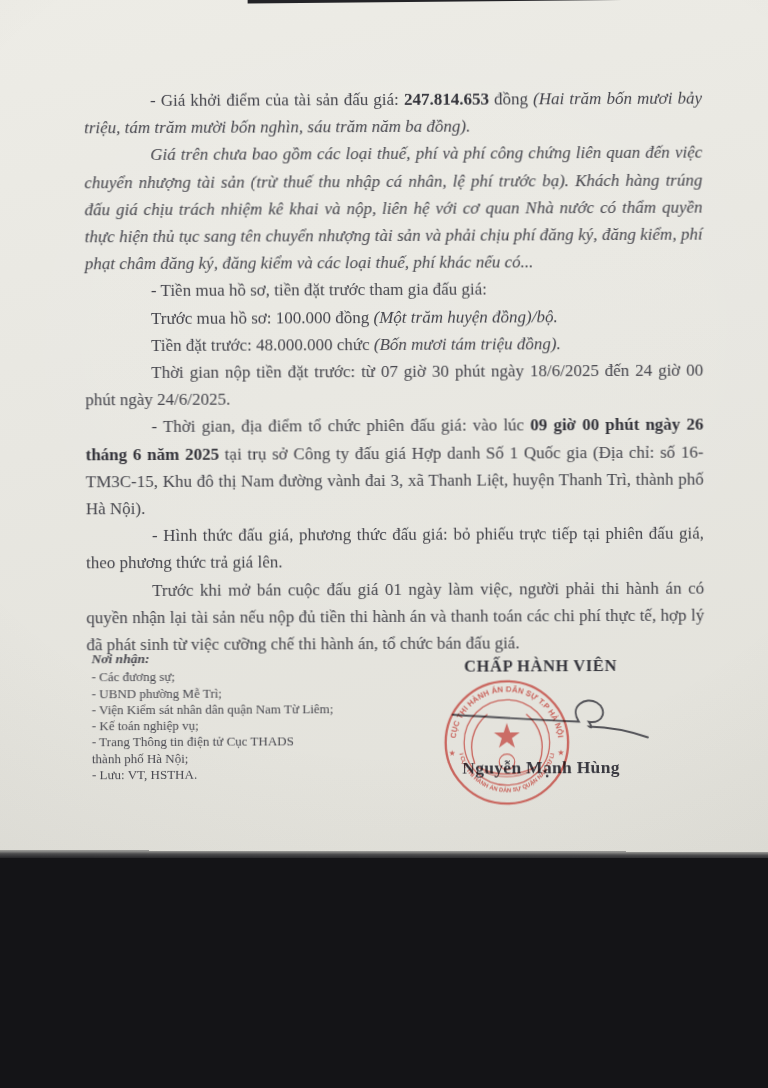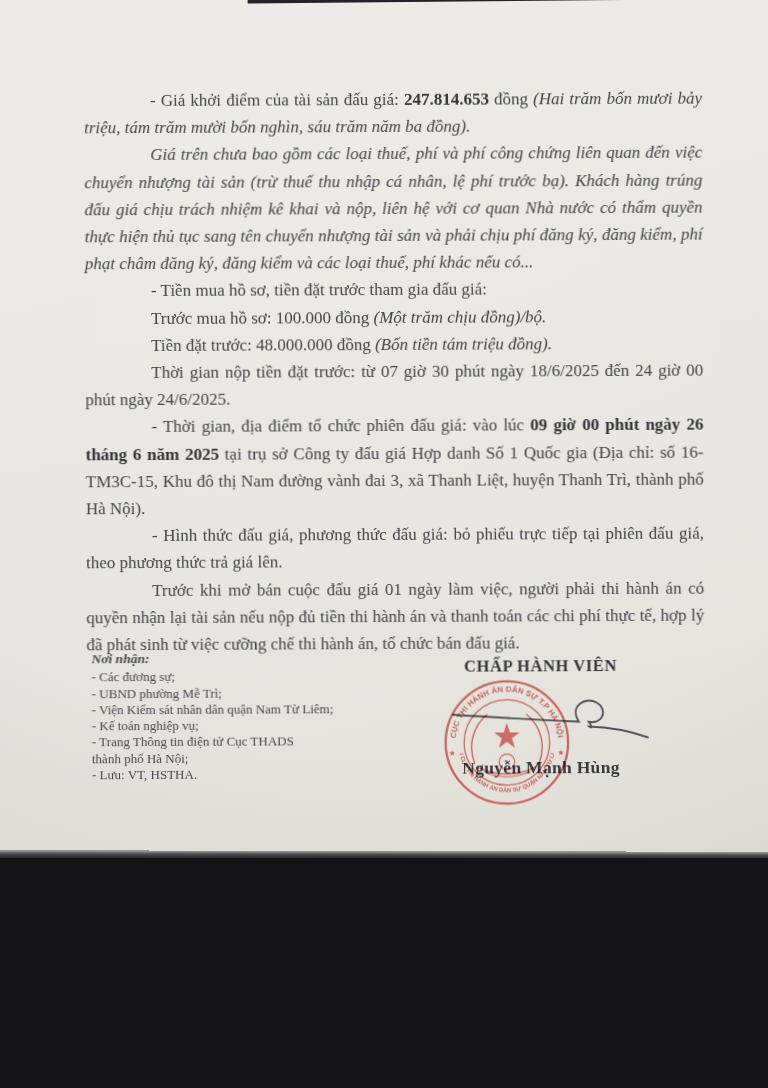--- a/index.html
+++ b/index.html
@@ -66,22 +66,22 @@
 
 <div class="photo">
   <div class="vignette"></div>
 
   <div class="content">
 
     <div id="paragraphs" class="body-text">
         <p class="para"><span class="run regular">- Giá khởi điểm của tài sản đấu giá: </span><span class="run bold">247.814.653</span><span class="run regular"> đồng </span><span class="run italic">(Hai trăm bốn mươi bảy triệu, tám trăm mười bốn nghìn, sáu trăm năm ba đồng).</span></p>
         <p class="para"><span class="run italic">Giá trên chưa bao gồm các loại thuế, phí và phí công chứng liên quan đến việc chuyển nhượng tài sản (trừ thuế thu nhập cá nhân, lệ phí trước bạ). Khách hàng trúng đấu giá chịu trách nhiệm kê khai và nộp, liên hệ với cơ quan Nhà nước có thẩm quyền thực hiện thủ tục sang tên chuyển nhượng tài sản và phải chịu phí đăng ký, đăng kiểm, phí phạt châm đăng ký, đăng kiểm và các loại thuế, phí khác nếu có...</span></p>
         <p class="para"><span class="run regular">- Tiền mua hồ sơ, tiền đặt trước tham gia đấu giá:</span></p>
-        <p class="para"><span class="run regular">Trước mua hồ sơ: 100.000 đồng </span><span class="run italic">(Một trăm chịu đồng)/bộ.</span></p>
-        <p class="para"><span class="run regular">Tiền đặt trước: 48.000.000 đồng </span><span class="run italic">(Bốn tiền tám triệu đồng).</span></p>
+        <p class="para"><span class="run regular">Trước mua hồ sơ: 100.000 đồng </span><span class="run italic">(Một trăm huyện đồng)/bộ.</span></p>
+        <p class="para"><span class="run regular">Tiền đặt trước: 48.000.000 chức </span><span class="run italic">(Bốn mươi tám triệu đồng).</span></p>
         <p class="para"><span class="run regular">Thời gian nộp tiền đặt trước: từ 07 giờ 30 phút ngày 18/6/2025 đến 24 giờ 00 phút ngày 24/6/2025.</span></p>
         <p class="para"><span class="run regular">- Thời gian, địa điểm tổ chức phiên đấu giá: vào lúc </span><span class="run bold">09 giờ 00 phút ngày 26 tháng 6 năm 2025</span><span class="run regular"> tại trụ sở Công ty đấu giá Hợp danh Số 1 Quốc gia (Địa chỉ: số 16-TM3C-15, Khu đô thị Nam đường vành đai 3, xã Thanh Liệt, huyện Thanh Trì, thành phố Hà Nội).</span></p>
         <p class="para"><span class="run regular">- Hình thức đấu giá, phương thức đấu giá: bỏ phiếu trực tiếp tại phiên đấu giá, theo phương thức trả giá lên.</span></p>
         <p class="para"><span class="run regular">Trước khi mở bán cuộc đấu giá 01 ngày làm việc, người phải thi hành án có quyền nhận lại tài sản nếu nộp đủ tiền thi hành án và thanh toán các chi phí thực tế, hợp lý đã phát sinh từ việc cưỡng chế thi hành án, tổ chức bán đấu giá.</span></p>
       </div>
 
     <div class="recipients">
       <div class="recipients-heading">Nơi nhận:</div>
       <div id="recipient-lines">
           <div class="recipient-line">- Các đương sự;</div>

